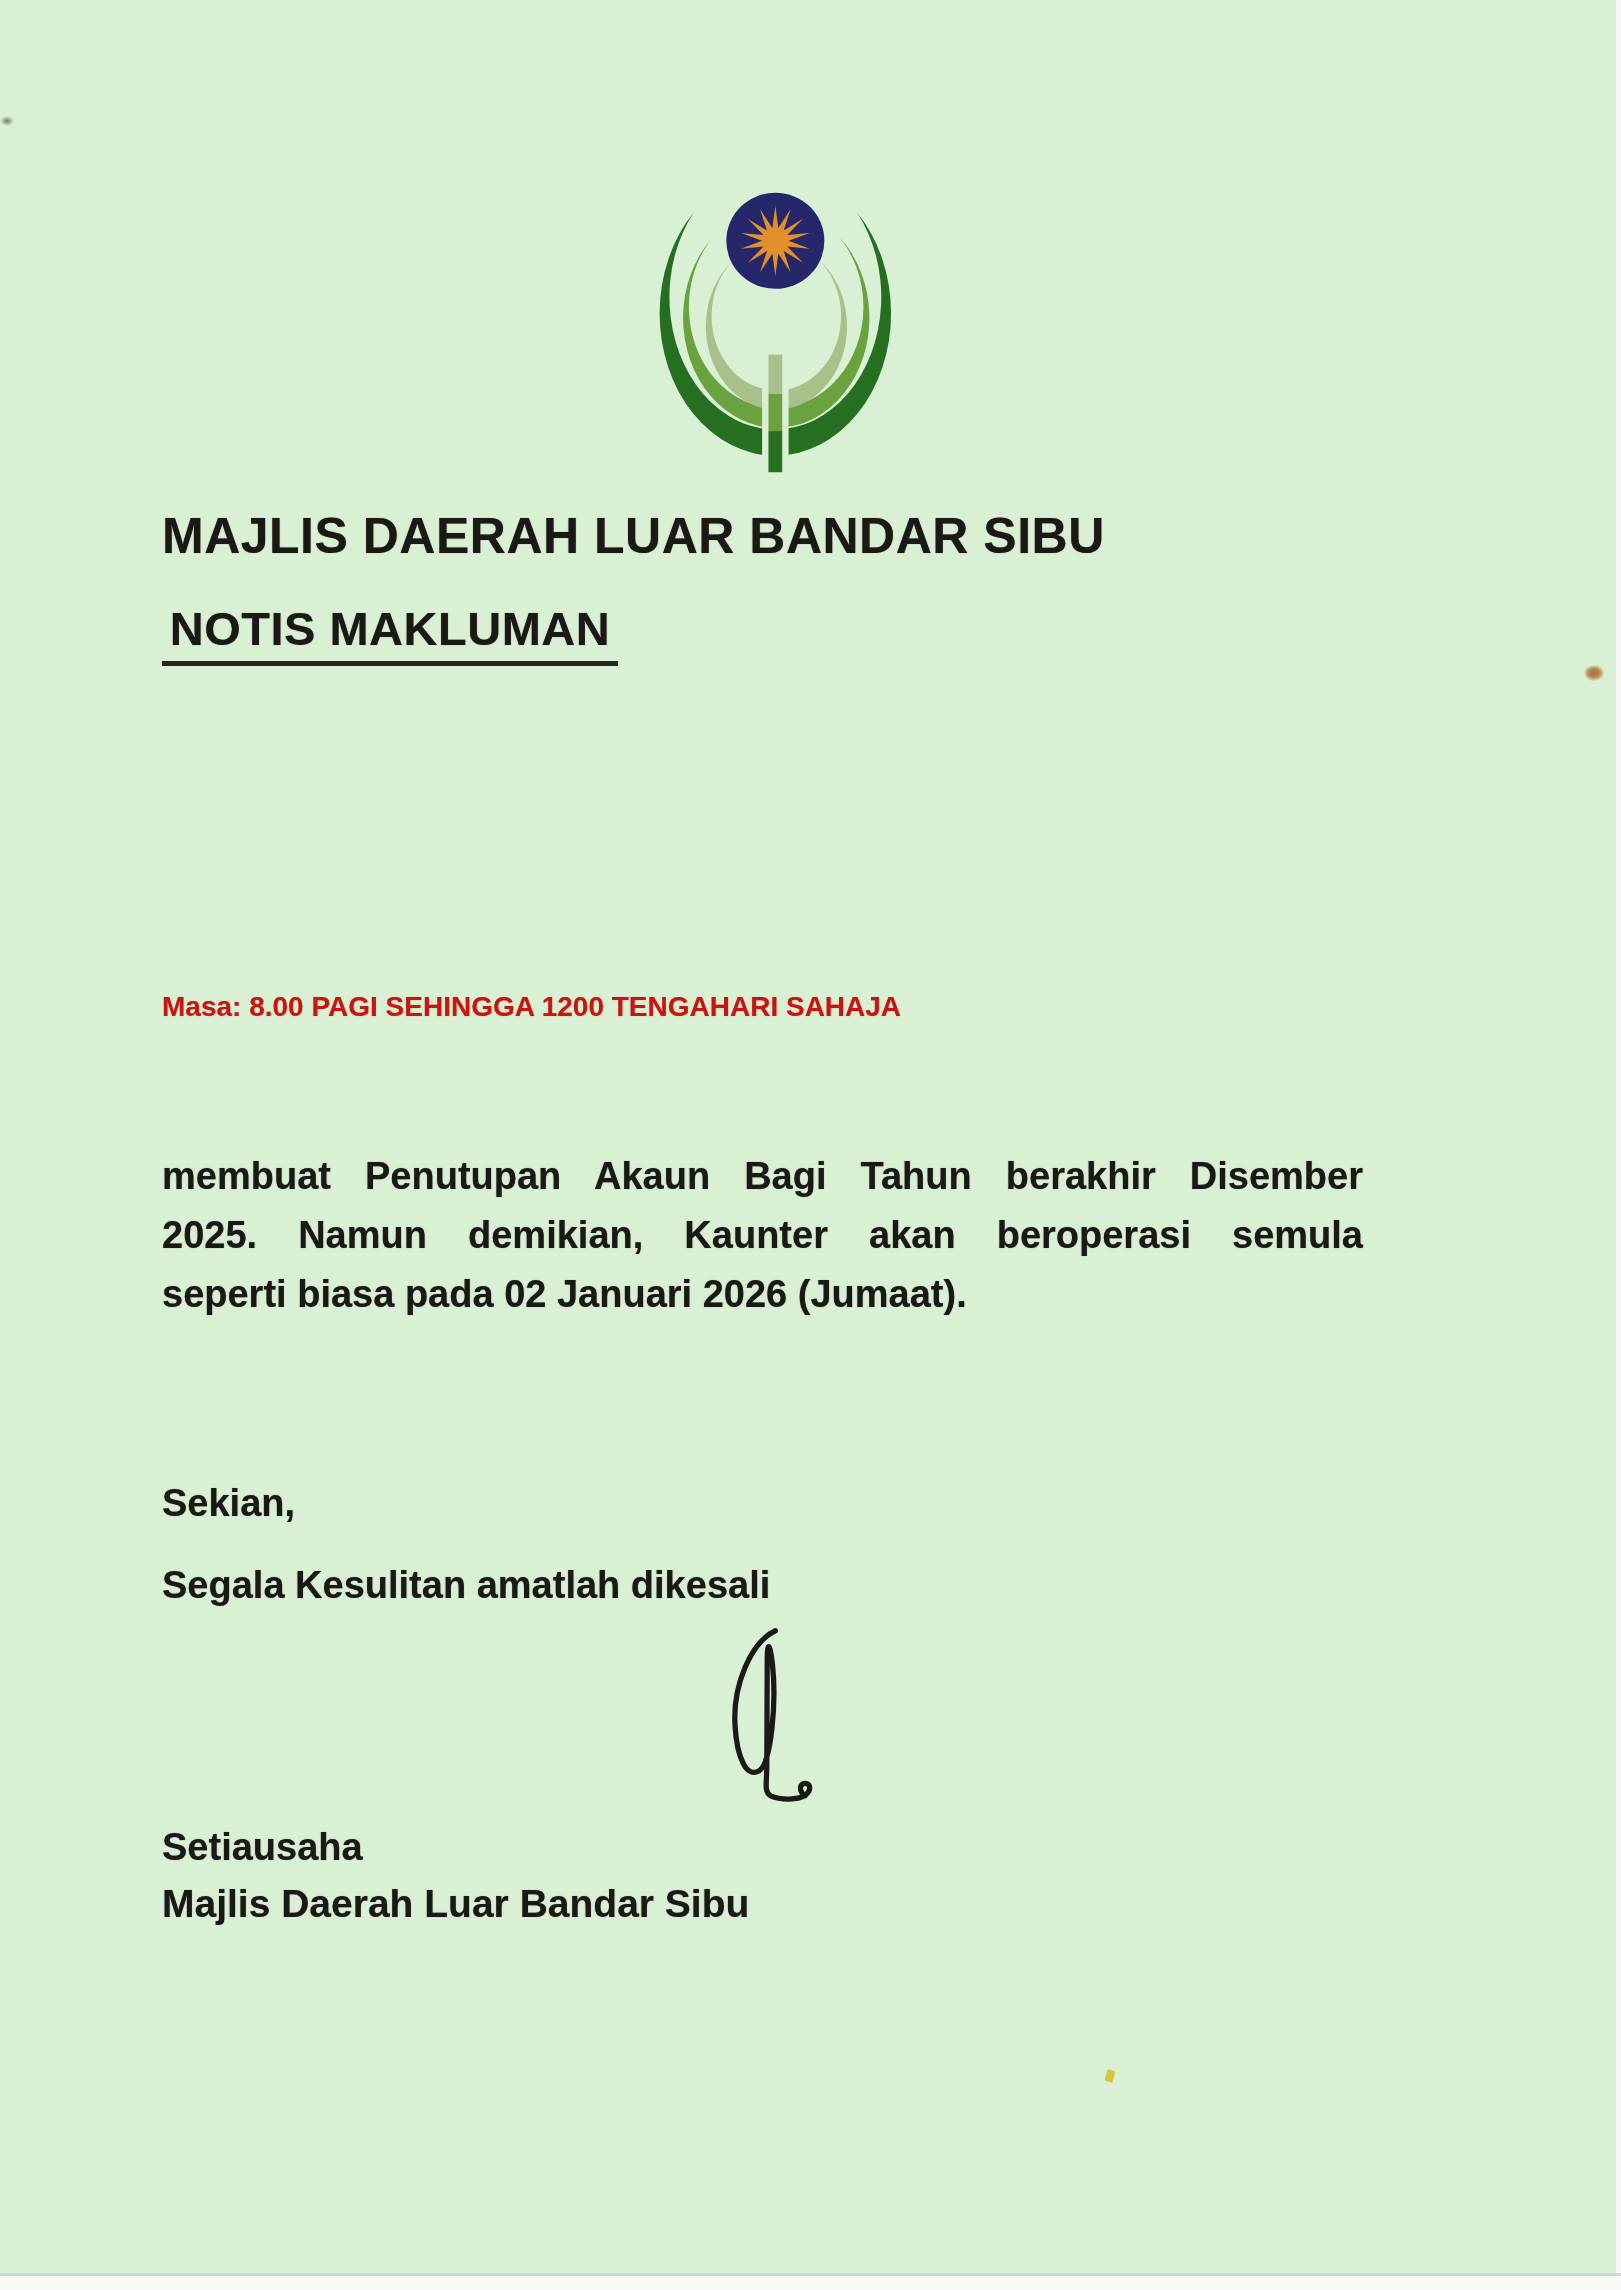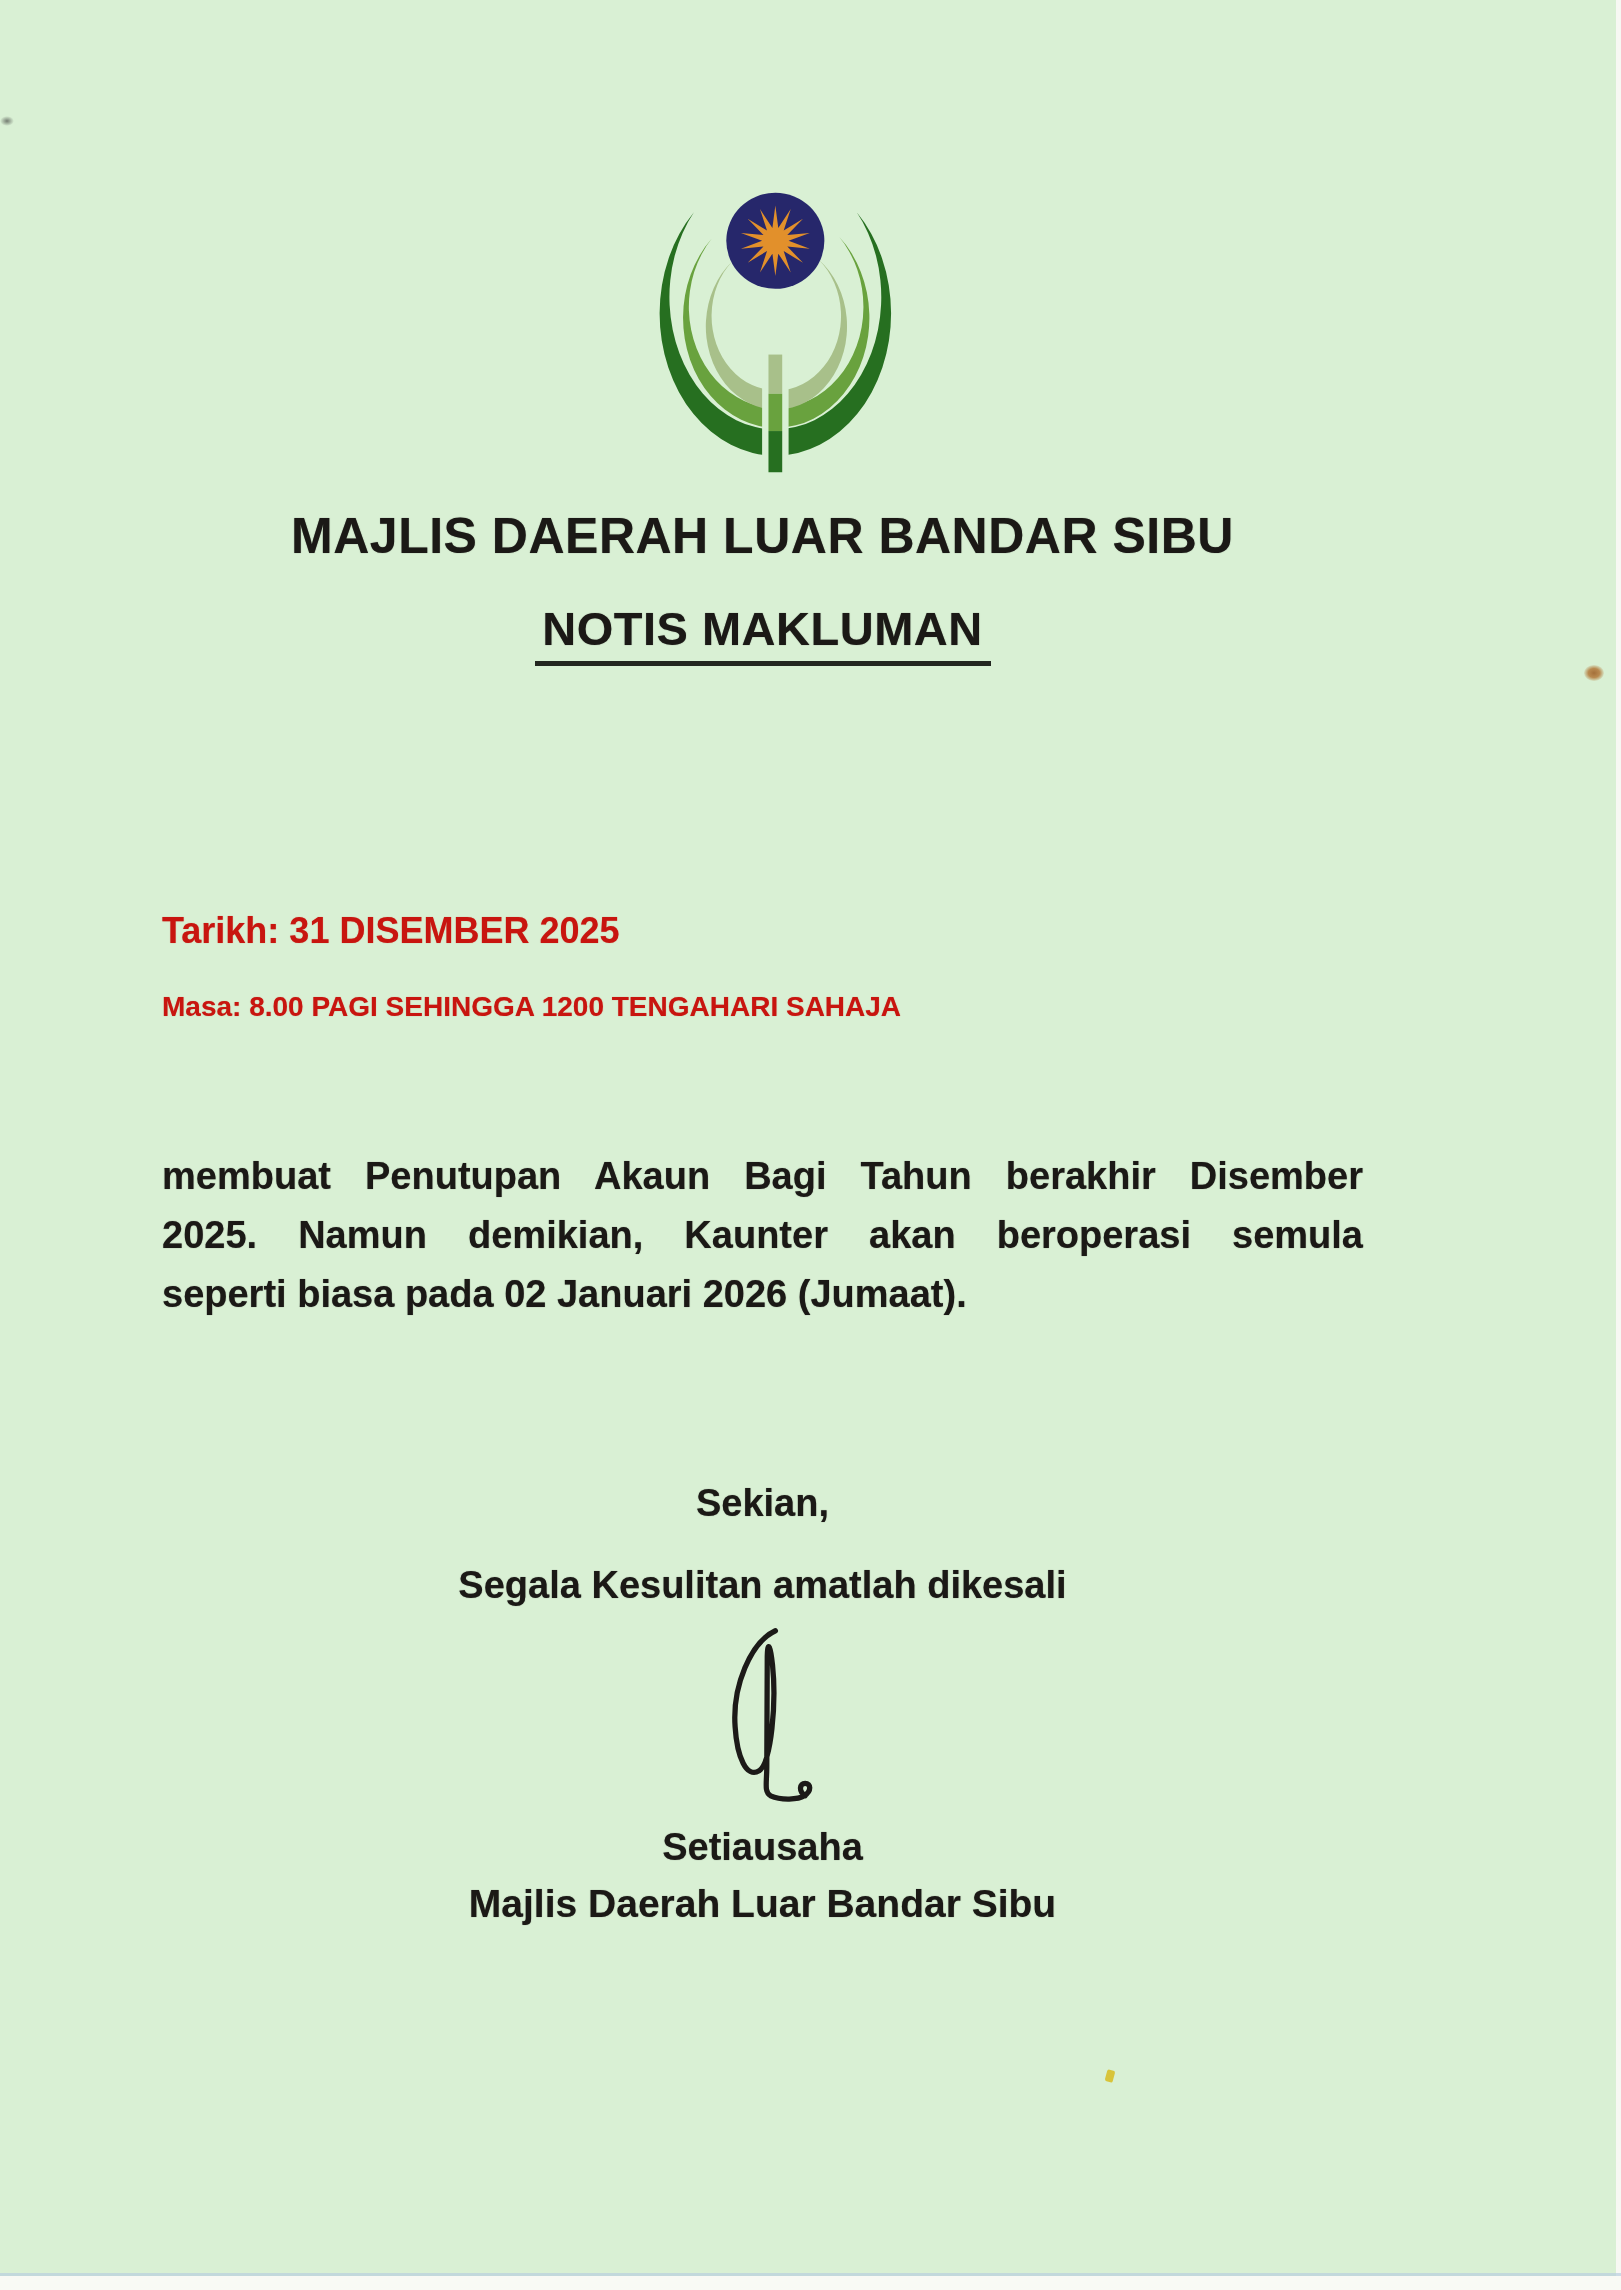--- a/index.html
+++ b/index.html
@@ -10,21 +10,21 @@
   }
   .page{
     position:relative;width:1621px;height:2291px;
     background:var(--paper);
     overflow:hidden;
   }
   .abs{position:absolute;}
   .ink{color:var(--ink);font-weight:bold;}
   .red{color:var(--red);font-weight:bold;text-shadow:0 0 1px rgba(190,20,10,.45);}
   .soft{text-shadow:0 0 1px rgba(20,18,14,.5);}
-  .center{text-align:center;}
+  .center{text-align:left;}
 
   .content-col{left:162px;width:1201px;}
 
   .org-title{top:507px;font-size:50px;letter-spacing:0.5px;}
   .notice-wrap{top:601px;}
   .notice-title{
     display:inline-block;font-size:47px;letter-spacing:0.5px;
     padding:0 7.8px 4.9px 7.8px;border-bottom:5.9px solid #232720;
   }
   .intro-para{top:688px;font-size:38px;line-height:60px;}
@@ -79,21 +79,20 @@
     </svg>
   </div>
 
   <div class="abs content-col center org-title ink soft">MAJLIS DAERAH LUAR BANDAR SIBU</div>
 
   <div class="abs content-col center notice-wrap">
     <span class="notice-title ink soft">NOTIS MAKLUMAN</span>
   </div>
 
 
-  <div class="abs content-col date-line red">Tarikh: 31 DISEMBER 2025</div>
   <div class="abs content-col time-line red">Masa: 8.00 PAGI SEHINGGA 1200 TENGAHARI SAHAJA</div>
 
   <div class="abs content-col body-para ink soft">
       <div class="jline">membuat Penutupan Akaun Bagi Tahun berakhir Disember</div>
       <div class="jline">2025. Namun demikian, Kaunter akan beroperasi semula</div>
       <div class="lline">seperti biasa pada 02 Januari 2026 (Jumaat).</div>
     </div>
 
   <div class="abs content-col center closing1 ink soft">Sekian,</div>
   <div class="abs content-col center closing2 ink soft">Segala Kesulitan amatlah dikesali</div>

